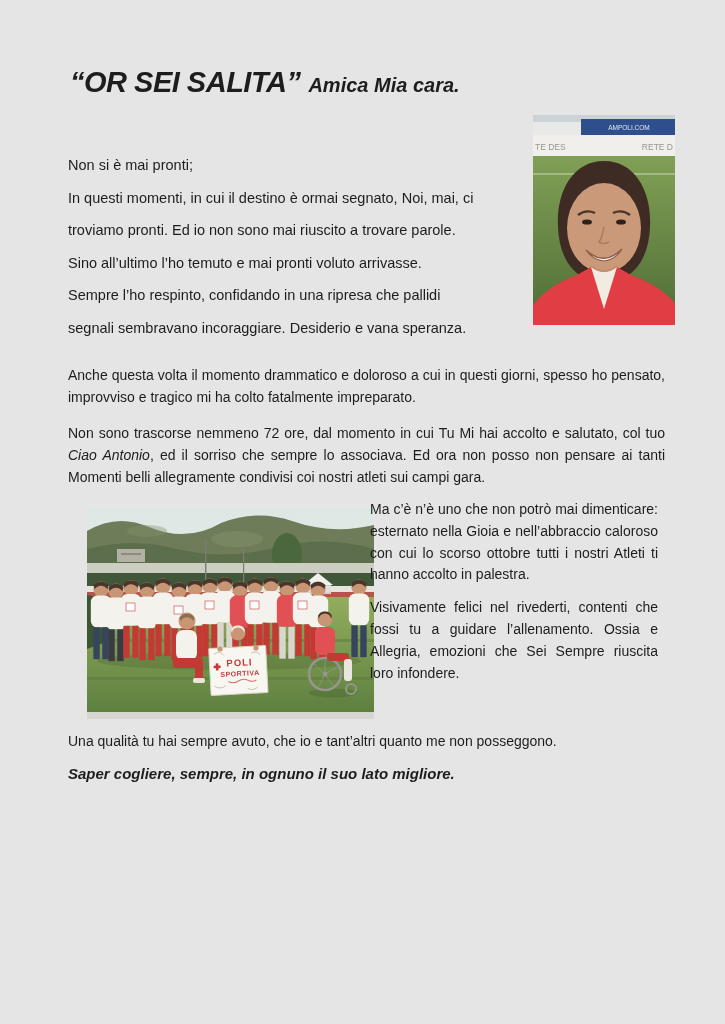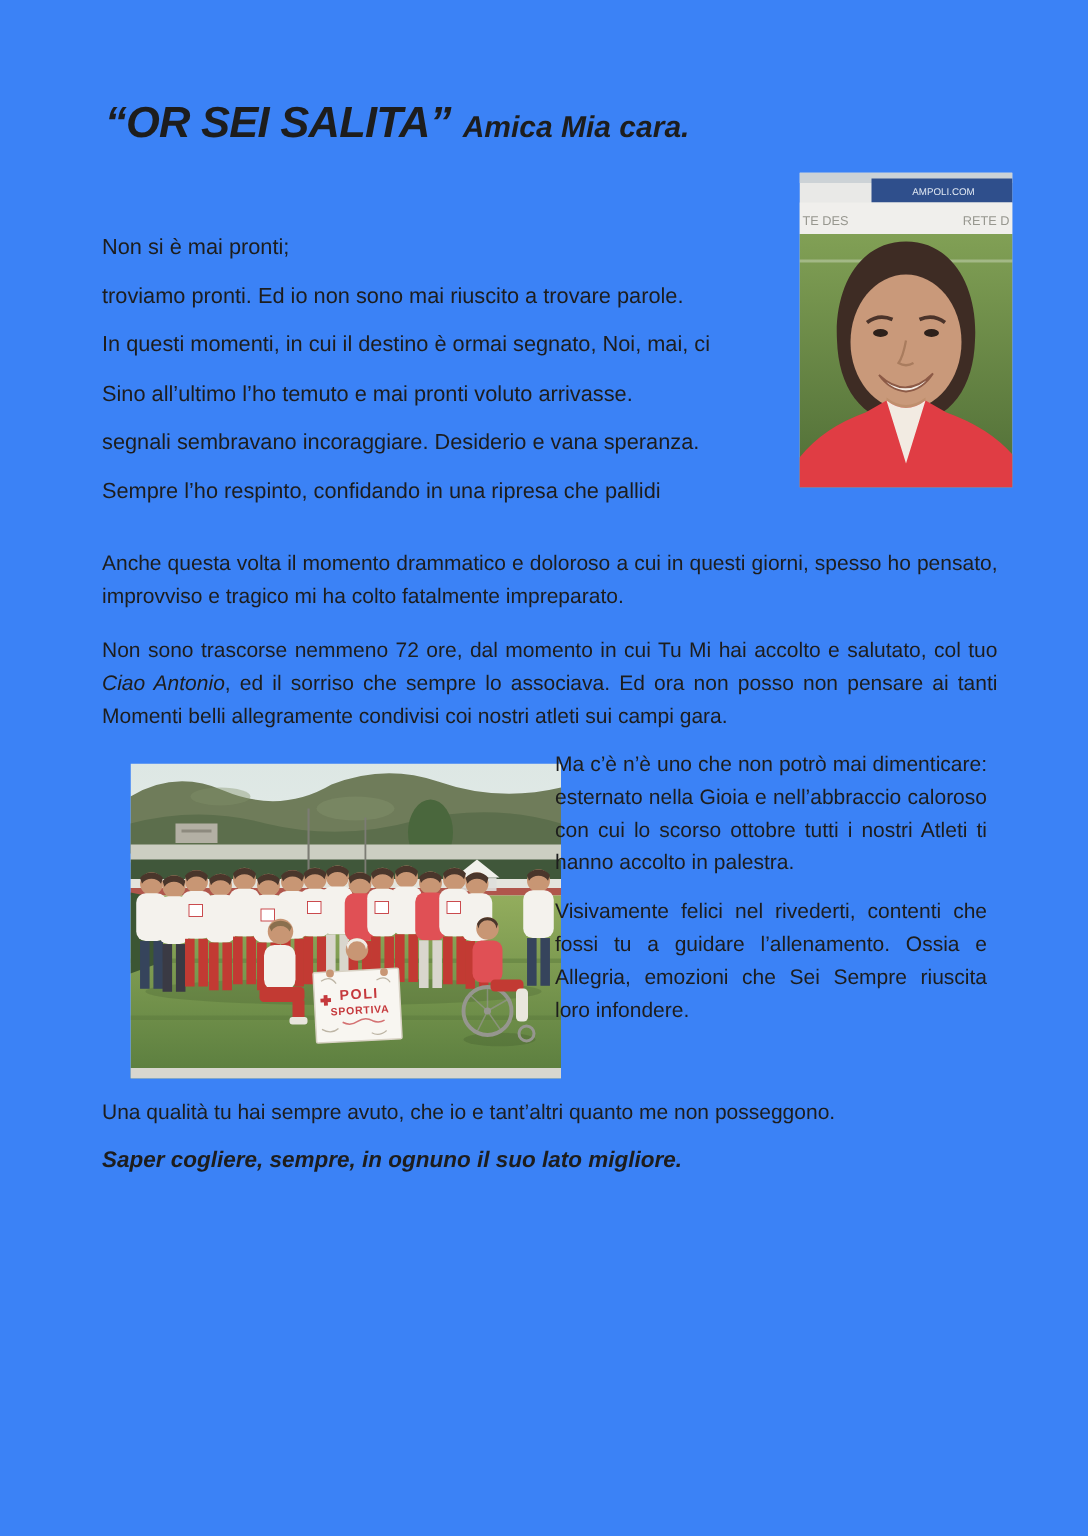--- a/index.html
+++ b/index.html
@@ -1,20 +1,20 @@
 <!DOCTYPE html>
 <html lang="it"><head>
 <meta charset="utf-8">
 <title>Documento</title>
 <style>
   html,body { margin:0; padding:0; background:#ffffff; }
   .page {
     position:relative;
     width:725px; height:1024px;
-    background:#3b82f6;
+    background:#e5e5e5;
     font-family:"Liberation Sans", sans-serif;
     color:#1d1d1d;
     overflow:hidden;
   }
   
   .title { position:absolute; left:70px; top:66px; white-space:nowrap; }
   .title-main { font-size:29px; font-style:italic; font-weight:600; letter-spacing:-0.5px; }
   .title-sub  { font-size:20px; font-style:italic; font-weight:600; margin-left:8px; }
 
   
@@ -87,25 +87,25 @@
         <path d="M53,135 Q71,152 89,134 Q82,145 71,146 Q60,145 53,135 Z" fill="#f4ece4" stroke="#8c5a46" stroke-width="1.2"></path>
         <path d="M58,150 L58,168 L84,168 L84,150 Q71,160 58,150 Z" fill="#bf8f6d"></path>
         <path d="M0,210 L0,190 Q16,170 44,160 L58,152 Q71,162 84,152 L98,160 Q126,170 142,188 L142,210 Z" fill="#e03d44"></path>
         <path d="M58,152 L71,194 L84,152 Q71,162 58,152 Z" fill="#f2ebe2"></path>
       </g>
     </svg>
   </figure>
 
   <section class="intro">
     <p>Non si è mai pronti;</p>
+    <p>In questi momenti, in cui il destino è ormai segnato, Noi, mai, ci</p>
     <p>troviamo pronti. Ed io non sono mai riuscito a trovare parole.</p>
-    <p>In questi momenti, in cui il destino è ormai segnato, Noi, mai, ci</p>
     <p>Sino all’ultimo l’ho temuto e mai pronti voluto arrivasse.</p>
+    <p>Sempre l’ho respinto, confidando in una ripresa che pallidi</p>
     <p>segnali sembravano incoraggiare.  Desiderio e vana speranza.</p>
-    <p>Sempre l’ho respinto, confidando in una ripresa che pallidi</p>
   </section>
 
   <section class="mainpars">
     <p>Anche questa volta il momento drammatico e doloroso a cui in questi giorni, spesso ho pensato, improvviso e tragico mi ha colto fatalmente impreparato.</p>
     <p><span>Non sono trascorse nemmeno 72 ore, dal momento in cui Tu Mi hai accolto e salutato, col tuo </span><em>Ciao Antonio</em><span>, ed il sorriso che sempre lo associava. Ed ora non posso non pensare ai tanti Momenti belli allegramente condivisi coi nostri atleti sui campi gara.</span></p>
   </section>
 
   <figure class="photo photo-group">
     <svg viewBox="0 0 287 210" role="img">
       <defs>

